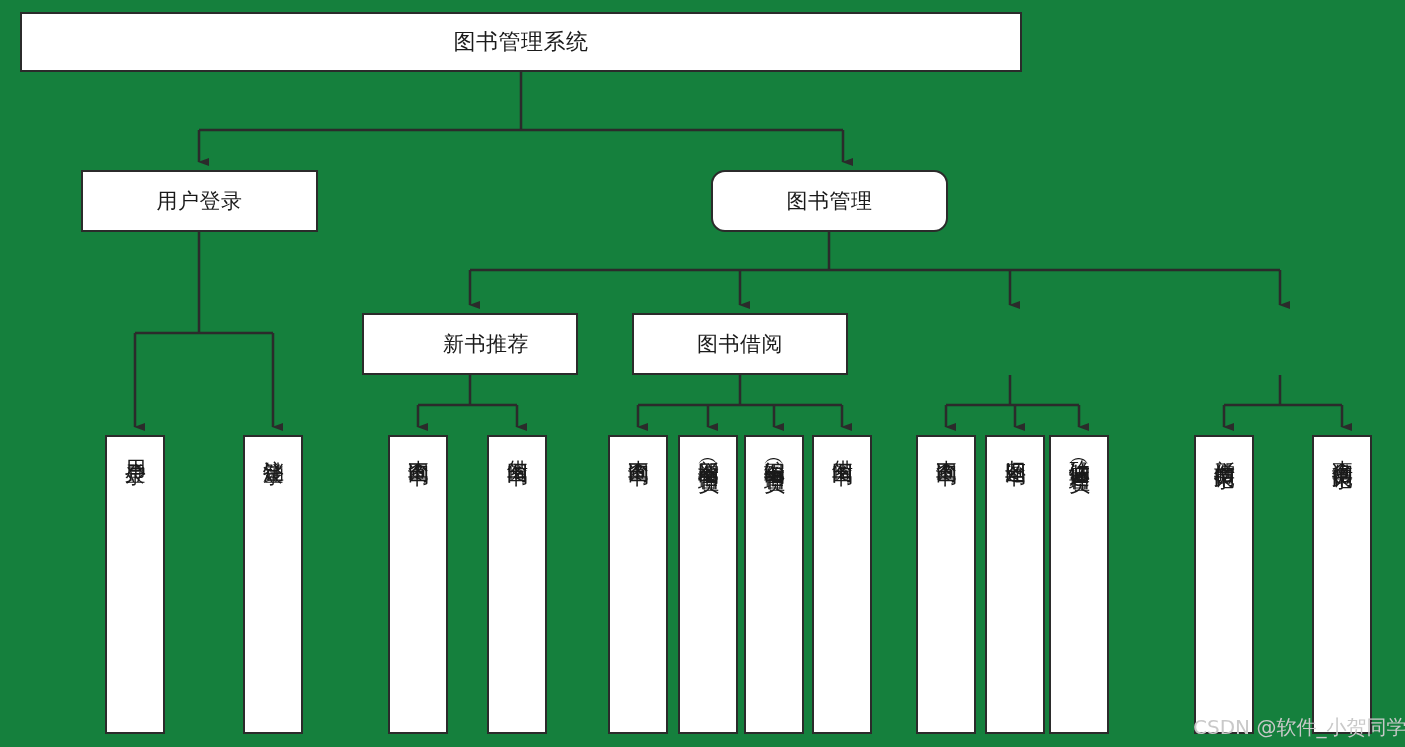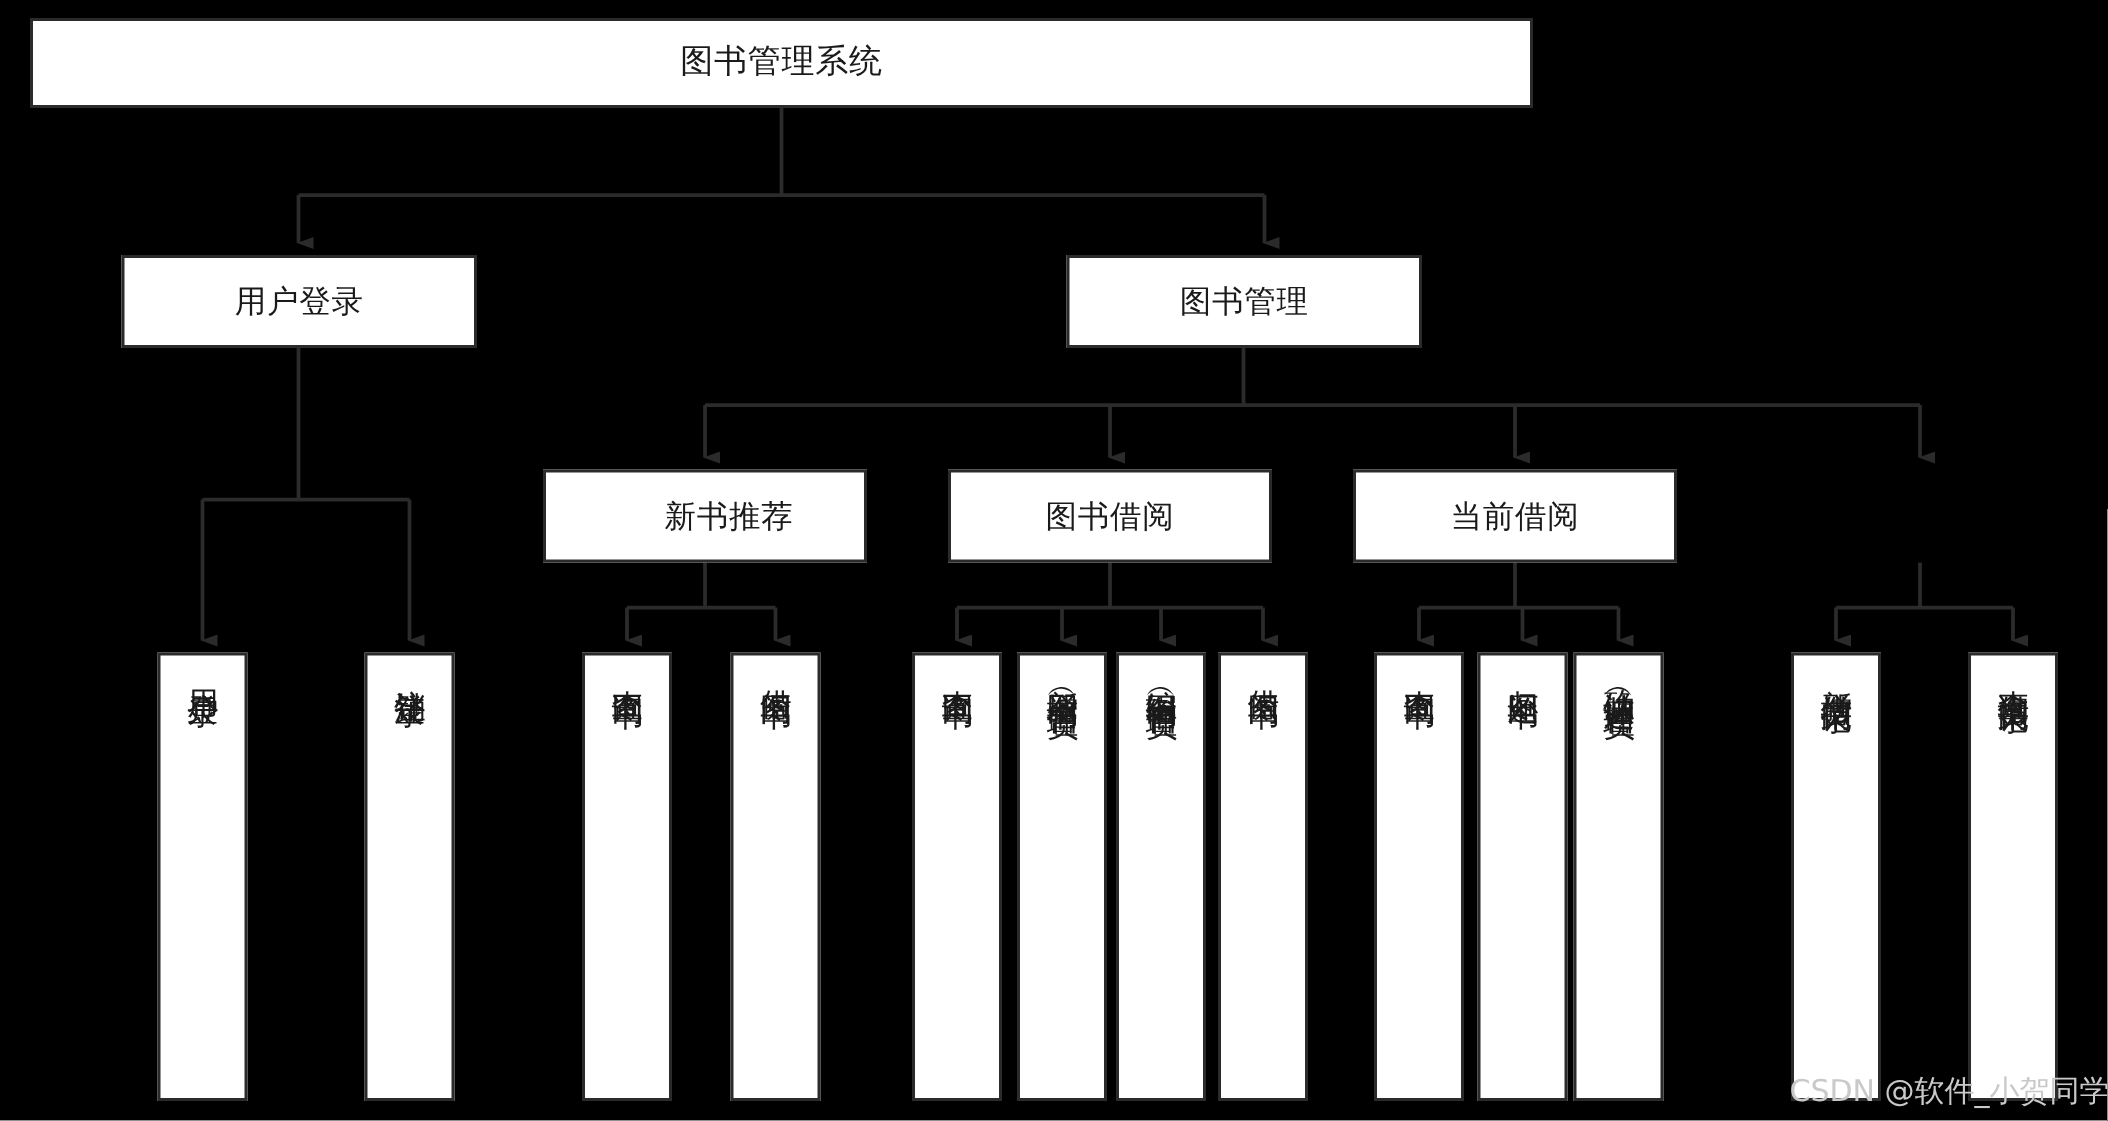--- a/index.html
+++ b/index.html
@@ -8,21 +8,21 @@
     padding: 0;
     background: #ffffff;
   }
   body {
     font-family: "DejaVu Sans", "Liberation Sans", sans-serif;
   }
   #diagram-root {
     position: relative;
     width: 1405px;
     height: 747px;
-    background: #000000;
+    background: #15803d;
     overflow: hidden;
   }
   #diagram-svg {
     position: absolute;
     left: 0;
     top: 0;
     width: 1405px;
     height: 747px;
   }
   .node {
@@ -133,33 +133,30 @@
     </g>
   </svg>
 
   <div class="node horiz root" style="left:20px; top:12px; width:1002px; height:60px;">
     <span class="node-label">图书管理系统</span>
   </div>
 
   <div class="node horiz" style="left:81px; top:170px; width:237px; height:62px;">
     <span class="node-label">用户登录</span>
   </div>
-  <div class="node horiz" style="left:711px; top:170px; width:237px; height:62px;">
+  <div class="node horiz" style="left:711px; top:170px; width:237px; height:62px;border-radius:14px;">
     <span class="node-label">图书管理</span>
   </div>
 
   <div class="node horiz" style="left:362px; top:313px; width:216px; height:62px;padding-left:32px;">
     <span class="node-label">新书推荐</span>
   </div>
   <div class="node horiz" style="left:632px; top:313px; width:216px; height:62px;justify-content:center;">
     <span class="node-label">图书借阅</span>
   </div>
-  <div class="node horiz" style="left:902px; top:313px; width:216px; height:62px;">
-    <span class="node-label">当前借阅</span>
-  </div>
 
   <div class="node leaf" style="left:105px; top:435px; width:60px; height:299px;">
     <span class="node-label">用户登录</span>
   </div>
   <div class="node leaf" style="left:243px; top:435px; width:60px; height:299px;">
     <span class="node-label">注销登录</span>
   </div>
 
   <div class="node leaf" style="left:388px; top:435px; width:60px; height:299px;">
     <span class="node-label">查询图书</span>

